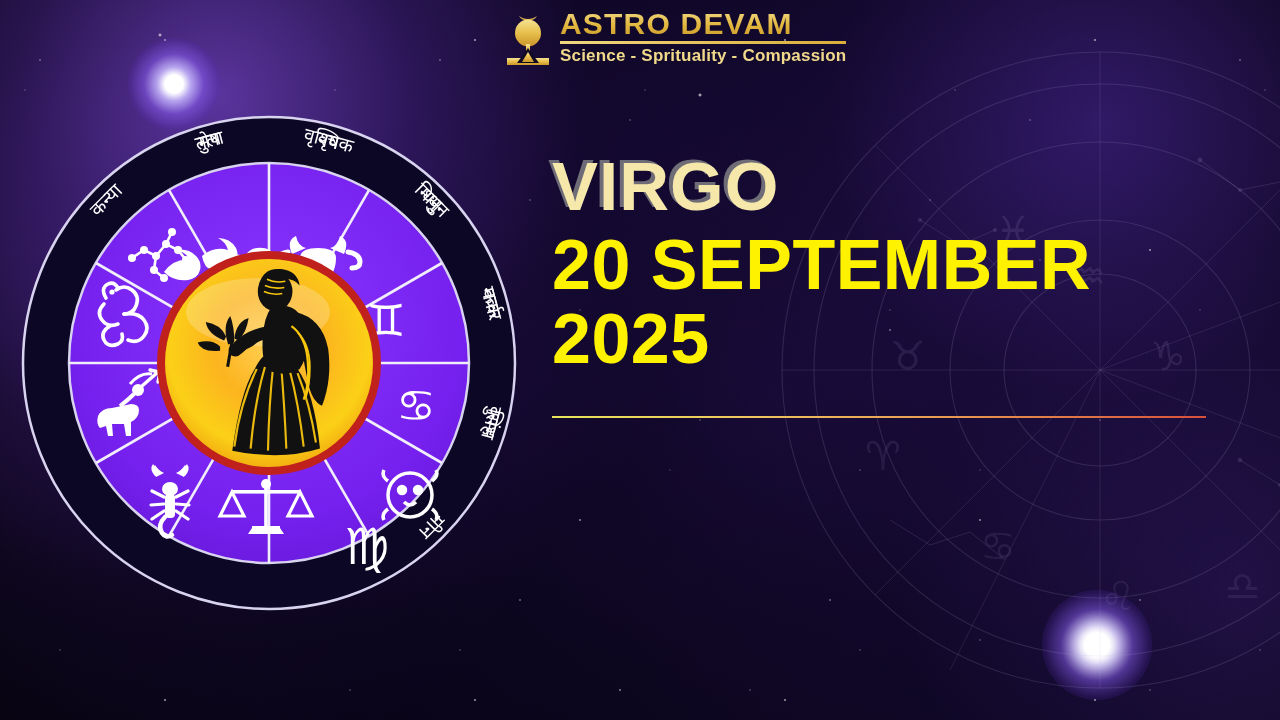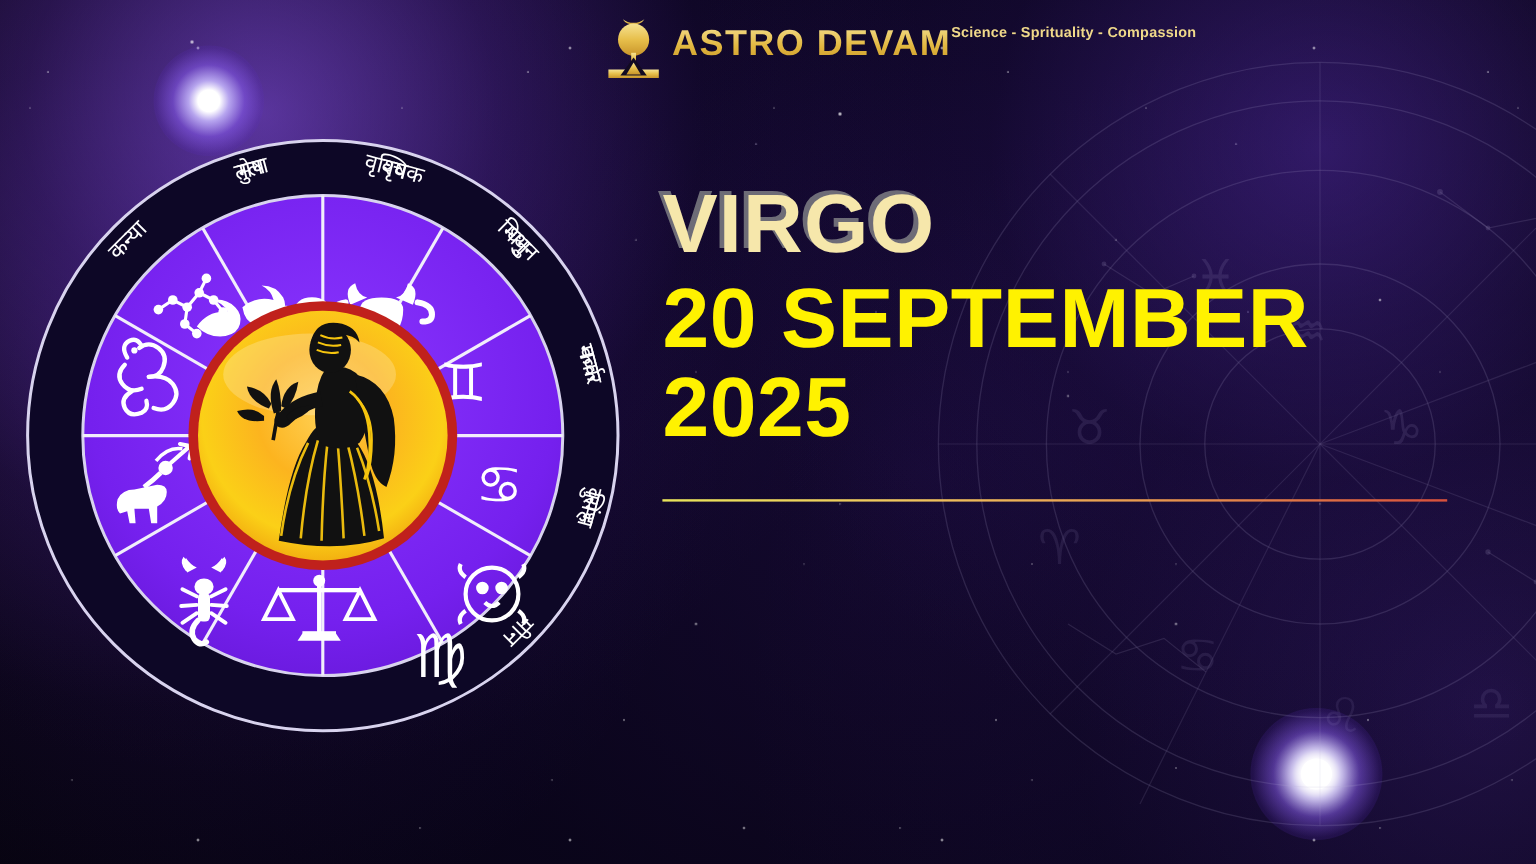--- a/index.html
+++ b/index.html
@@ -75,32 +75,32 @@
     opacity:.42; pointer-events:none;
   }
   #natal-chart svg { width:100%; height:100%; display:block; }
 
   
   #brand-logo {
     position:absolute; left:505px; top:6px;
     display:flex; align-items:center; gap:9px;
   }
   #brand-mark { width:46px; height:62px; flex:0 0 auto; }
-  #brand-text { display:flex; flex-direction:row; align-items:stretch; }
+  #brand-text { display:flex; flex-direction:column; align-items:stretch; }
   #brand-name {
     font-size:30px; font-weight:bold; letter-spacing:1.2px;
     color:#e8c75a;
     background:linear-gradient(180deg,#f3dd8c 0%,#e2b73f 55%,#c9992a 100%);
     -webkit-background-clip:text; background-clip:text; -webkit-text-fill-color:transparent;
     line-height:1.05;
     font-family:"Liberation Sans", sans-serif;
   }
   #brand-rule { height:3px; background:linear-gradient(90deg,#f0d77f,#d9ae39); margin:2px 0 3px; }
   #brand-tagline {
-    font-size:12px; font-weight:bold; letter-spacing:.2px;
+    font-size:17px; font-weight:bold; letter-spacing:.2px;
     color:#f0d98a; line-height:1.1; white-space:nowrap;
   }
 
   
   #zodiac-wheel {
     position:absolute; left:18px; top:112px; width:502px; height:502px;
   }
   #zodiac-wheel svg { width:100%; height:100%; display:block; }
 
   

